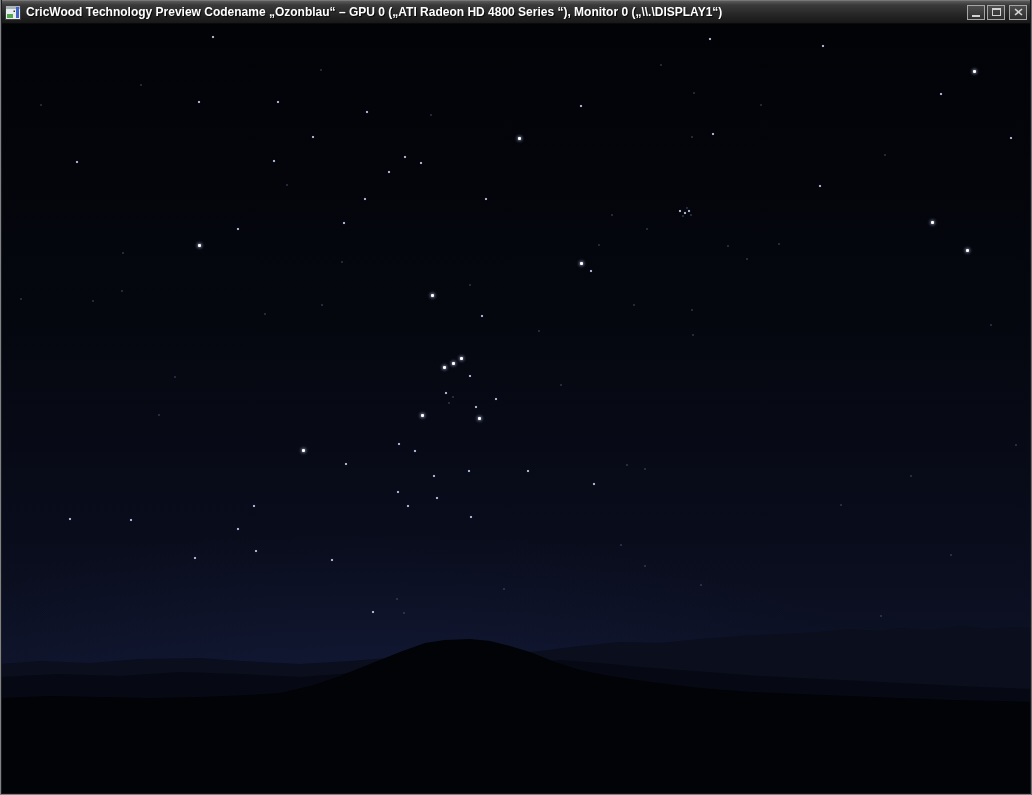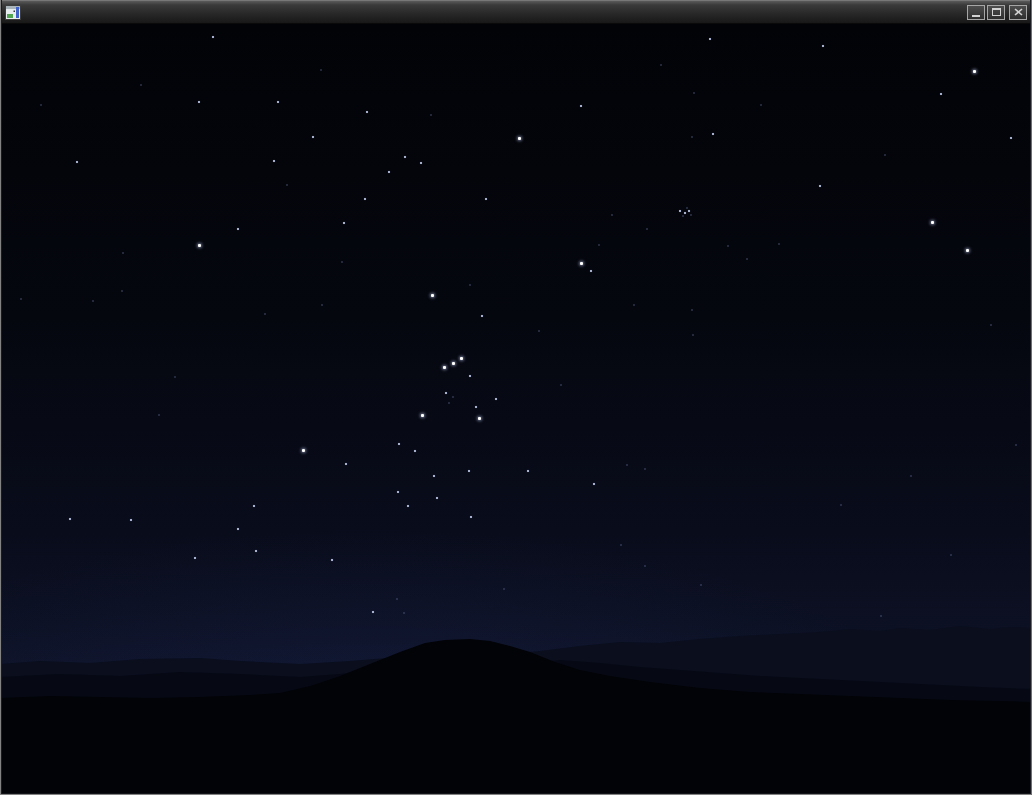--- a/index.html
+++ b/index.html
@@ -85,20 +85,21 @@
 <div class="window">
 
   <div class="titlebar">
     <svg class="app-icon" viewBox="0 0 16 15">
       <rect x="0.5" y="0.5" width="15" height="14" fill="#e7ecee" stroke="#3c3c3c"></rect>
       <rect x="1" y="1" width="14" height="3" fill="#a9b4ba"></rect>
       <rect x="11" y="2" width="3" height="11" fill="#3f62c8"></rect>
       <rect x="2" y="9" width="6" height="4" fill="#52a452"></rect>
       <rect x="8.5" y="5.5" width="1.5" height="1.5" fill="#333"></rect>
     </svg>
+    <span class="title-text">CricWood Technology Preview Codename „Ozonblau“ – GPU 0 („ATI Radeon HD 4800 Series “), Monitor 0 („\\.\DISPLAY1“)</span>
     <div class="controls">
       <div class="ctrl-btn" title="minimize">
         <span class="glyph-min"></span>
       </div>
       <div class="ctrl-btn" title="maximize">
         <span class="glyph-max"></span>
       </div>
       <div class="ctrl-btn close" title="close">
         <svg class="glyph-close" width="9" height="8" viewBox="0 0 9 8">
           <line x1="1" y1="1" x2="8" y2="7" stroke="#d2d2d2" stroke-width="1.6"></line>

